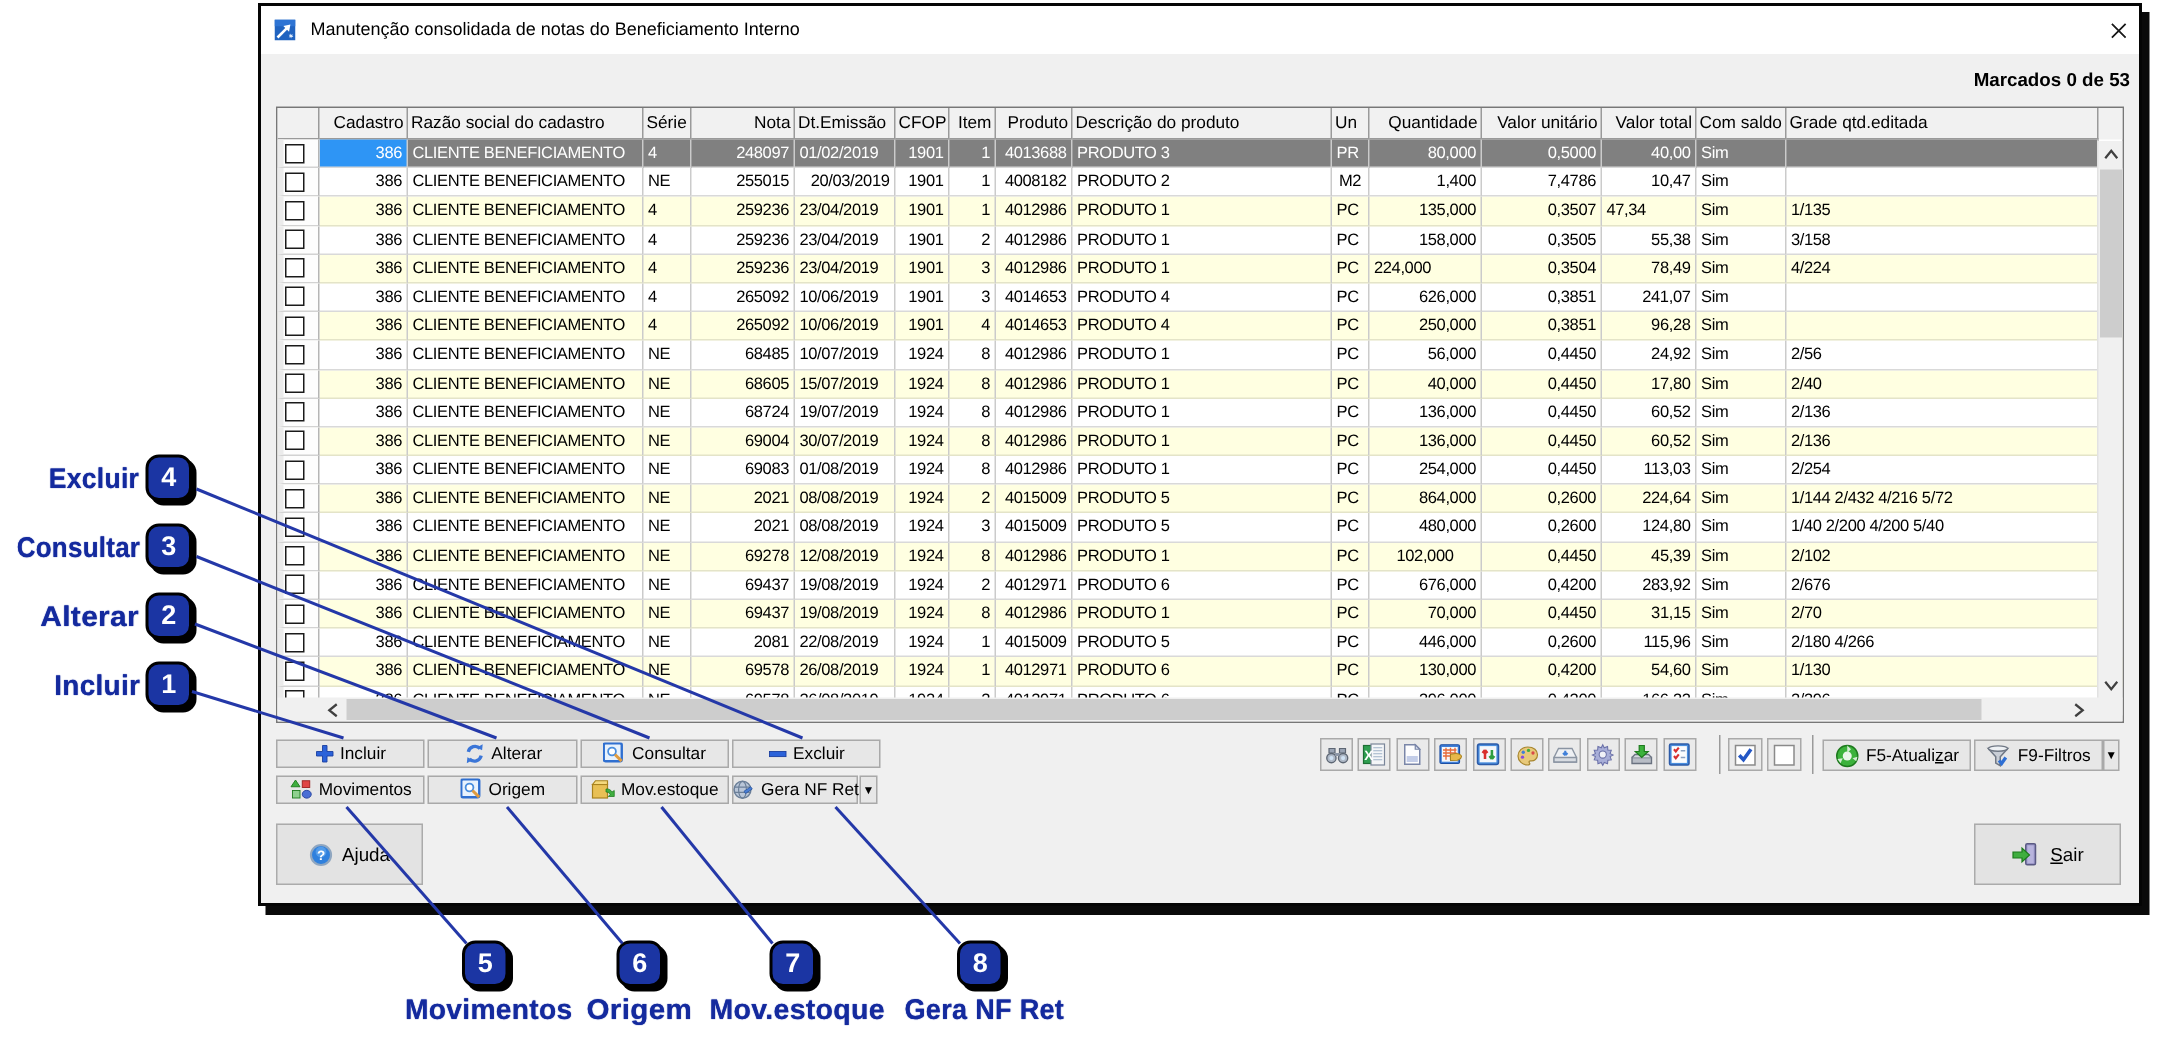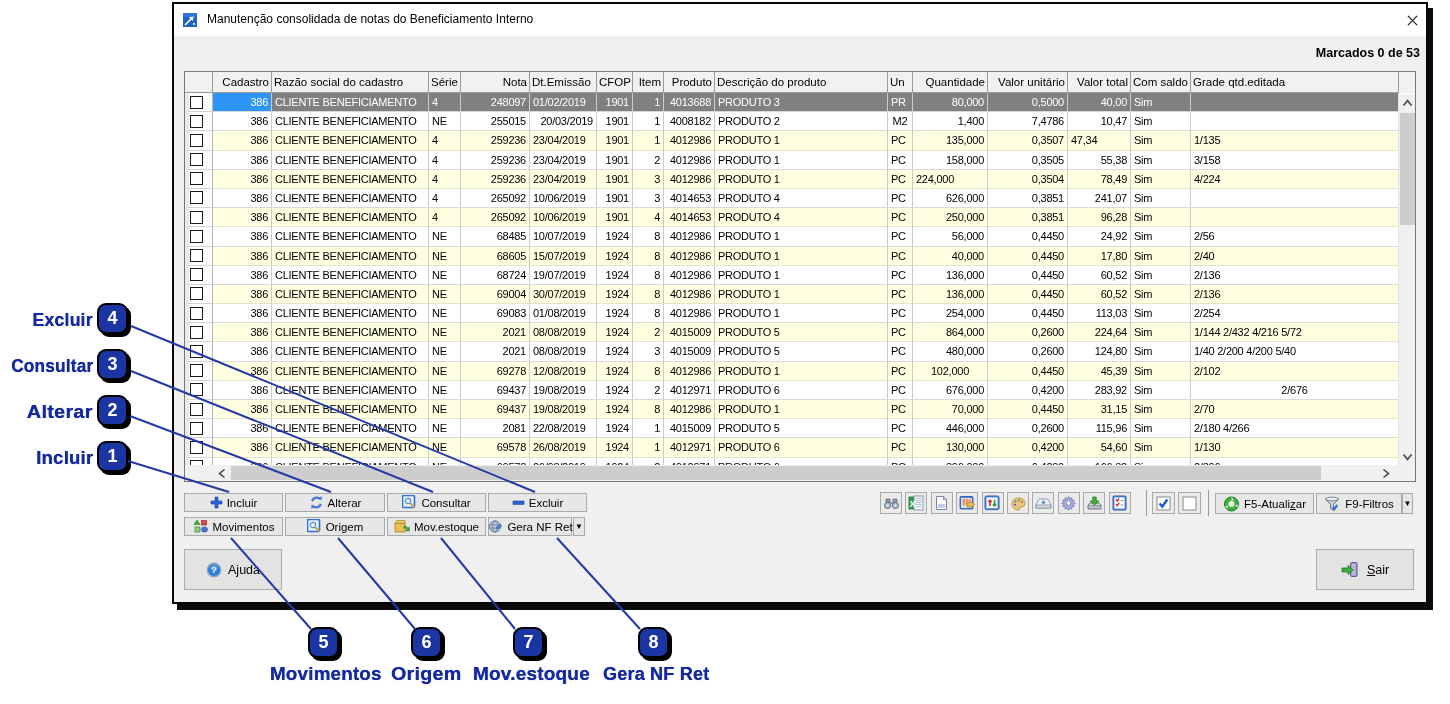--- a/index.html
+++ b/index.html
@@ -379,21 +379,21 @@
         <div class="dc" style="width:67px;text-align:left">19/08/2019</div>
         <div class="dc" style="width:36px;text-align:right">1924</div>
         <div class="dc" style="width:31px;text-align:right">2</div>
         <div class="dc" style="width:51px;text-align:right">4012971</div>
         <div class="dc" style="width:173px;text-align:left">PRODUTO 6</div>
         <div class="dc" style="width:25px;text-align:left">PC</div>
         <div class="dc" style="width:75px;text-align:right">676,000</div>
         <div class="dc" style="width:80px;text-align:right">0,4200</div>
         <div class="dc" style="width:63px;text-align:right">283,92</div>
         <div class="dc" style="width:60px;text-align:left">Sim</div>
-        <div class="dc" style="width:208px;text-align:center">2/676</div>
+        <div class="dc" style="width:208px;text-align:left">2/676</div>
       </div>
 <div class="gr odd">
         <div class="cc" style="width:28px">
           <span class="cb"></span>
         </div>
         <div class="dc" style="width:59px;text-align:right">386</div>
         <div class="dc" style="width:157px;text-align:left">CLIENTE BENEFICIAMENTO</div>
         <div class="dc" style="width:32px;text-align:left">NE</div>
         <div class="dc" style="width:69px;text-align:right">69437</div>
         <div class="dc" style="width:67px;text-align:left">19/08/2019</div>

